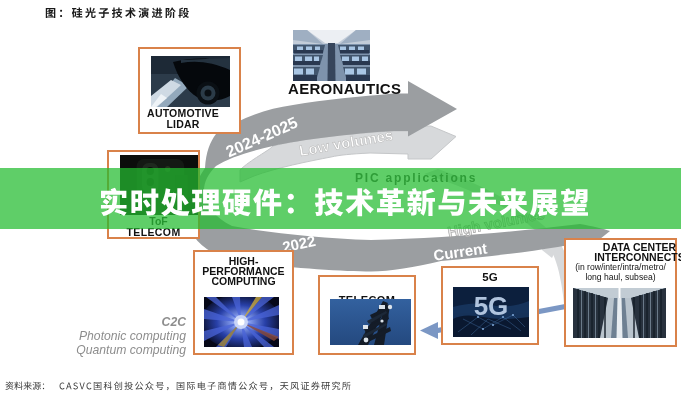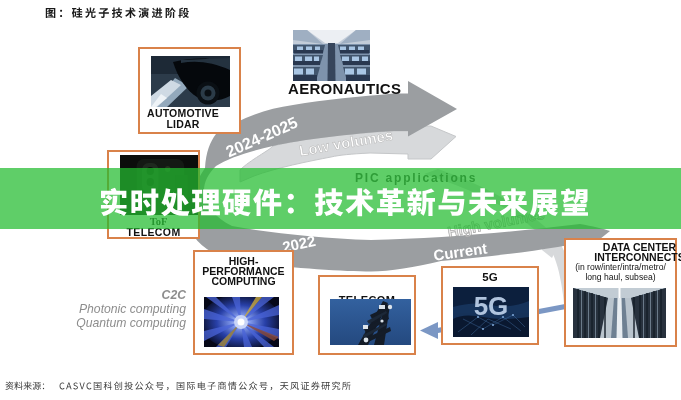--- a/index.html
+++ b/index.html
@@ -115,21 +115,21 @@
 <div class="box" style="left:107px;top:150px;width:93px;height:89px;"></div>
 <svg class="abs" style="left:120px;top:155px;z-index:2;" width="78" height="60" viewBox="0 0 85 60" preserveAspectRatio="none">
   <rect width="85" height="60" fill="#0b0d0b"></rect>
   <rect x="18" y="4" width="52" height="56" rx="8" fill="#141a14"></rect>
   <rect x="24" y="8" width="18" height="30" rx="7" fill="#1f2a1f"></rect>
   <circle cx="33" cy="16" r="4" fill="#0a0f0a"></circle>
     <circle cx="33" cy="27" r="4" fill="#0a0f0a"></circle>
   <circle cx="52" cy="14" r="3" fill="#24321f"></circle>
   <rect x="60" y="20" width="14" height="26" fill="#10160f"></rect>
 </svg>
-<div class="lbl" style="left:110px;top:216px;width:97px;font-size:10.5px;color:#2a2f2a;z-index:2;font-family:Liberation Serif, serif;">ToF</div>
+<div class="lbl" style="left:110px;top:216px;width:97px;font-size:10.5px;color:#2a2f2a;z-index:2;">ToF</div>
 <div class="lbl" style="left:110px;top:227px;width:87px;font-size:10.5px;letter-spacing:0.4px;">TELECOM</div>
 
 <div class="box" style="left:193px;top:250px;width:101px;height:105px;"></div>
 <div class="lbl" style="left:196px;top:255.5px;width:95px;font-size:10.5px;line-height:10.3px;">HIGH-<br>PERFORMANCE<br>COMPUTING</div>
 <svg class="abs" style="left:204px;top:297px;z-index:2;" width="75" height="50" viewBox="0 0 75 50">
   <defs>
     <radialGradient id="hpcg" cx="50%" cy="50%" r="55%">
       <stop offset="0%" stop-color="#dfe8ff"></stop>
         <stop offset="22%" stop-color="#7e96e8"></stop>
       <stop offset="55%" stop-color="#2840a8"></stop>
@@ -237,21 +237,21 @@
     <line x1="8.5" y1="2" x2="8.5" y2="50"></line>
       <line x1="15.5" y1="4" x2="15.5" y2="50"></line>
       <line x1="22.5" y1="6" x2="22.5" y2="50"></line>
     <line x1="84.5" y1="2" x2="84.5" y2="50"></line>
       <line x1="77.5" y1="4" x2="77.5" y2="50"></line>
       <line x1="70.5" y1="6" x2="70.5" y2="50"></line>
   </g>
   <line x1="46.5" y1="0" x2="46.5" y2="10" stroke="#ffffff" stroke-width="2"></line>
 </svg>
 
-<div class="abs" style="right:495px;left:60px;top:289px;text-align:right;z-index:2;color:#8d8d8d;font-style:italic;font-size:12.2px;line-height:13.8px;"><b>C2C</b><br>Photonic computing<br>Quantum computing</div>
+<div class="abs" style="right:495px;left:60px;top:316px;text-align:right;z-index:2;color:#8d8d8d;font-style:italic;font-size:12.2px;line-height:13.8px;"><b>C2C</b><br>Photonic computing<br>Quantum computing</div>
 
 <div class="abs" style="left:0;top:167.5px;width:681px;height:61.5px;background:rgba(36,188,48,0.73);z-index:4;"></div>
 
 <svg style="position:absolute;left:99.0px;top:187.1px;width:492.0px;height:32.2px;z-index:5;" viewBox="0 -90 1680.0 110" preserveAspectRatio="none">
     <path d="M52.6 -4.3C65.1 -1.1 78.1 4.4 85.6 9.1L94.3 -2.5C86.3 -6.7 72.1 -12 59.3 -15.1ZM22.7 -53.9C27.8 -51 34.2 -46.3 36.9 -43L46 -53.4C42.8 -56.8 36.2 -60.9 31.1 -63.4ZM12.4 -39.1C17.5 -36.4 24 -32.1 26.9 -28.9L35.6 -39.7C32.3 -42.8 25.7 -46.7 20.6 -48.9ZM6.9 -77.2V-52.8H21.4V-63.7H78.2V-52.8H93.5V-77.2H59.9C58.5 -80.5 56.4 -84.1 54.6 -87.1L39.9 -82.6L42.5 -77.2ZM6.6 -28.5V-16.4H36.3C30.6 -10.6 21.5 -6.2 7.3 -3C10.4 0.1 14 5.7 15.4 9.5C37.3 3.9 48.8 -4.7 54.9 -16.4H94V-28.5H59.4C61.7 -37.6 62.2 -48.1 62.6 -59.9H47.2C46.8 -47.4 46.6 -37 43.8 -28.5Z M150 -41.4C154.5 -34.4 160.9 -24.9 163.7 -19.2L176.6 -26.7C173.4 -32.3 166.6 -41.3 162 -47.8ZM133.5 -37.5V-21.9H124.3V-37.5ZM133.5 -50.1H124.3V-65.1H133.5ZM110.7 -78V-1H124.3V-9H147V-78ZM178.7 -84.8V-67.9H150.3V-53.5H178.7V-9.3C178.7 -7.3 177.9 -6.6 175.7 -6.6C173.5 -6.6 166 -6.6 159.5 -6.9C161.6 -2.9 163.9 3.6 164.5 7.7C174.5 7.8 181.9 7.4 186.9 5.1C191.9 2.9 193.5 -0.9 193.5 -9.1V-53.5H202.6V-67.9H193.5V-84.8Z M247.8 -56.4C246.6 -47.3 244.8 -39.5 242.2 -32.7C239.7 -37.5 237.4 -43.3 235.5 -50L237.5 -56.4ZM228.2 -85.5C225.6 -65.3 219.9 -45 212.9 -35.2C216.7 -33.3 222.1 -29.5 224.8 -27C226 -28.7 227.1 -30.6 228.3 -32.7C230.2 -27.4 232.4 -22.8 234.7 -18.8C228.9 -10.8 221.3 -5.2 211.7 -1.2C215.3 1 221.4 6.8 223.8 10.2C231.9 6.4 238.7 1 244.4 -6.1C255.8 5 270.1 8.1 286.3 8.1H303.5C304.4 3.9 306.8 -3.7 309.1 -7.3C303.8 -7.1 291.6 -7.1 287.1 -7.1C274 -7.1 262.1 -9.5 252.3 -18.8C258.5 -31.3 262.4 -47.3 264.1 -67.7L254.2 -70.1L251.6 -69.7H241C242 -73.9 242.8 -78.2 243.6 -82.4ZM267.5 -85.7V-10.1H283.1V-44.6C287.4 -38.4 291.3 -32.2 293.4 -27.6L306.5 -35.6C302.4 -43.3 293.3 -54.8 286.6 -63.2L283.1 -61.2V-85.7Z M368.5 -52H376V-45.9H368.5ZM388.1 -52H394.9V-45.9H388.1ZM368.5 -69.3H376V-63.3H368.5ZM388.1 -69.3H394.9V-63.3H388.1ZM348.5 -6.7V6.4H412.9V-6.7H389.5V-13.9H409.6V-26.9H389.5V-33.7H408.7V-81.5H355.4V-33.7H374.6V-26.9H355.1V-13.9H374.6V-6.7ZM316.8 -13.8 320 1C330 -2.2 342.4 -6.2 353.7 -10.1L351.2 -23.9L342.1 -21V-38.3H350.5V-51.6H342.1V-66.9H352.3V-80.3H318V-66.9H328.3V-51.6H318.9V-38.3H328.3V-16.9C324 -15.7 320.1 -14.6 316.8 -13.8Z M463.4 -63.7V-24.3H481.2C480.8 -21.4 480.1 -18.6 478.9 -16C476.9 -18 475.3 -20.3 473.9 -22.8L461.5 -20.2C464.1 -15 467 -10.5 470.6 -6.7C467.8 -5 464.4 -3.6 460.1 -2.5L457 -1.8C459.8 0.9 464 6.5 465.7 9.5C472 7.4 477.1 4.7 481.1 1.5C488.6 5.7 498.1 8.3 510.1 9.7C511.8 5.9 515.4 0.1 518.3 -2.9C506.6 -3.6 497.2 -5.4 489.9 -8.6C492.6 -13.4 494.2 -18.7 495 -24.3H514.5V-63.7H495.5V-68.7H516.6V-81.6H462.1V-68.7H481.7V-63.7ZM476.1 -39.1H481.7V-35H476.1ZM495.5 -39.1H501.2V-35H495.5ZM476.1 -53H481.7V-49H476.1ZM495.5 -53H501.2V-49H495.5ZM422.9 -81.6V-68.5H433.7C431.3 -56.4 427.4 -45.3 421.6 -37.5C423.5 -33.2 425.9 -23.4 426.4 -19.4L429.2 -22.9V4.7H441.3V-2.5H460.1L460.2 -50.2H442.5C444.5 -56.2 446.1 -62.4 447.4 -68.5H459.9V-81.6ZM441.3 -37.6H448.3V-15.1H441.3Z M556.6 -37.9V-23.7H582.8V9.4H597.5V-23.7H622.4V-37.9H597.5V-52.5H617.4V-66.7H597.5V-84.2H582.8V-66.7H577.4C578.4 -70.1 579.2 -73.5 579.9 -76.8L565.9 -79.7C563.7 -67.9 559.5 -55.2 554.3 -47.6C557.8 -46.1 564.1 -42.8 567 -40.7C568.9 -44 570.8 -48 572.6 -52.5H582.8V-37.9ZM547.8 -85.1C543 -71.3 534.7 -57.5 526.1 -48.8C528.5 -45.2 532.4 -37.1 533.7 -33.5C535.1 -35 536.6 -36.7 538 -38.5V9.4H551.8V-59.6C555.6 -66.5 558.9 -73.8 561.5 -80.8Z M655 -46C661 -46 665.6 -50.6 665.6 -56.4C665.6 -62.4 661 -67 655 -67C649 -67 644.4 -62.4 644.4 -56.4C644.4 -50.6 649 -46 655 -46ZM655 1C661 1 665.6 -3.6 665.6 -9.4C665.6 -15.4 661 -20 655 -20C649 -20 644.4 -15.4 644.4 -9.4C644.4 -3.6 649 1 655 1Z M794.4 -85.5V-72H774V-58.7H794.4V-48.4H775.6V-35.3H782L777.4 -34C780.9 -25.7 785.2 -18.5 790.4 -12.3C783.9 -8.5 776.5 -5.7 768.2 -3.9C771 -0.8 774.4 5.4 775.9 9.2C785.4 6.4 793.8 2.8 801.1 -2.1C807.9 3 815.8 6.9 825.2 9.6C827.2 5.9 831.3 0 834.4 -2.9C826.1 -4.8 818.9 -7.8 812.7 -11.6C820.9 -20.2 826.9 -31.1 830.5 -45.2L821.1 -48.9L818.7 -48.4H808.8V-58.7H830.4V-72H808.8V-85.5ZM791.6 -35.3H812.2C809.5 -29.7 805.9 -24.8 801.5 -20.6C797.4 -25 794.1 -29.9 791.6 -35.3ZM749.3 -85.5V-67.1H738.5V-53.7H749.3V-38.3L737.2 -35.9L740.8 -22L749.3 -24V-6.2C749.3 -4.8 748.8 -4.3 747.4 -4.3C746.1 -4.3 742 -4.3 738.5 -4.4C740.2 -0.7 742 5.1 742.4 8.8C749.7 8.8 754.9 8.4 758.7 6.2C762.5 4 763.6 0.5 763.6 -6.1V-27.5L773.6 -30.1L771.8 -43.4L763.6 -41.5V-53.7H772.8V-67.1H763.6V-85.5Z M900.5 -76.2C905.6 -71.8 912.8 -65.4 916.1 -61.3H898.4V-85.4H882.3V-61.3H845.8V-47H878.3C870.2 -33.2 856.5 -20 841.4 -12.6C844.9 -9.5 849.9 -3.5 852.5 0.3C863.9 -6.3 874.1 -16 882.3 -27.4V9.6H898.4V-32.5C906.6 -20 916.8 -8.4 927.1 -0.5C929.8 -4.6 935.1 -10.6 938.8 -13.6C926.2 -21.5 913 -34.4 904.7 -47H934.1V-61.3H916.5L927.7 -71C924 -75 916.3 -81 911.3 -85Z M959.9 -48.6V-21.3H987.1V-17.1H949.2V-4H987.1V9.5H1002.3V-4H1041.1V-17.1H1002.3V-21.3H1030.9V-48.6H1002.3V-52.3H1021.1V-66.7H1039.4V-78.9H1021.1V-85.6H1006V-78.9H983.3V-85.6H969V-78.9H950.7V-66.7H969V-52.3H987.1V-48.6ZM974.6 -37.5H987.1V-32.3H974.6ZM1002.3 -37.5H1015.2V-32.3H1002.3ZM1006 -66.7V-62.8H983.3V-66.7Z M1060 -21.9C1058.3 -16.9 1055.3 -11.6 1051.8 -8C1054.4 -6.4 1058.9 -3.1 1061 -1.3C1064.8 -5.6 1068.7 -12.6 1071.1 -19ZM1085.1 -17.8C1087.8 -13.4 1091.1 -7.3 1092.7 -3.5L1101 -8.7C1100 -5.7 1098.8 -3 1097.2 -0.5C1100.2 1.1 1106.1 5.6 1108.4 8.1C1116.6 -4.1 1118 -24.6 1118 -39.4H1124.8V9H1138.9V-39.4H1147.3V-52.8H1118V-66.7C1127.4 -68.5 1137.3 -71.1 1145.5 -74.4L1134.5 -85.1C1127.1 -81.5 1115.4 -78.1 1104.5 -76V-40.1C1104.5 -31.2 1104.2 -20.4 1101.7 -11.1C1099.9 -14.6 1097 -19.3 1094.4 -23.1ZM1071.3 -64.2H1083.4C1082.6 -61 1081.1 -57 1079.9 -53.9H1070.4L1074.2 -54.9C1073.8 -57.5 1072.7 -61.3 1071.3 -64.2ZM1068.4 -83.2C1069.2 -81 1070.1 -78.4 1070.8 -75.9H1054.9V-64.2H1067.2L1059.5 -62.3C1060.6 -59.8 1061.5 -56.5 1061.9 -53.9H1053.3V-42.1H1071.6V-36H1054V-23.9H1071.6V-5C1071.6 -3.9 1071.3 -3.6 1070.2 -3.6C1069.1 -3.6 1065.8 -3.6 1063.1 -3.7C1064.7 -0.4 1066.4 4.6 1066.8 8C1072.5 8 1076.8 7.8 1080.3 5.9C1083.8 4 1084.7 0.9 1084.7 -4.7V-23.9H1100V-36H1084.7V-42.1H1102V-53.9H1092.8L1096.8 -62.8L1089.2 -64.2H1100.4V-75.9H1085.1C1084 -79.2 1082.6 -83.1 1081.3 -86.2Z M1159.4 -27.4V-13.5H1222V-27.4ZM1179.1 -84.2C1177 -68.4 1173.2 -48.5 1170 -36L1182.8 -35.9H1185.5H1231.7C1230 -18.8 1227.8 -9.3 1224.7 -7C1223.1 -5.8 1221.5 -5.7 1219.1 -5.7C1215.5 -5.7 1207.1 -5.7 1199.1 -6.4C1202.2 -2.3 1204.5 3.9 1204.8 8.2C1212.1 8.4 1219.5 8.5 1224 8C1229.8 7.5 1233.6 6.4 1237.4 2.4C1242.2 -2.6 1244.9 -14.9 1247.2 -43.1C1247.5 -45 1247.7 -49.3 1247.7 -49.3H1188.3L1190.3 -60.4H1244.5V-74.3H1192.7L1194.1 -82.8Z M1302.2 -85.5V-71.2H1272.7V-56.8H1302.2V-46.5H1265V-32.1H1295.7C1287.2 -21.9 1274.3 -12.4 1261.3 -6.8C1264.7 -3.8 1269.6 2.1 1272 5.8C1283 0 1293.5 -8.6 1302.2 -18.5V9.5H1317.7V-18.9C1326.3 -8.7 1336.7 0.1 1347.6 6C1350 2.1 1354.8 -3.8 1358.2 -6.7C1345.3 -12.3 1332.5 -21.9 1324.1 -32.1H1355.5V-46.5H1317.7V-56.8H1347.9V-71.2H1317.7V-85.5Z M1407.4 -42.2H1392.1L1401.5 -45.9C1400.4 -50.3 1397.5 -56.4 1394.3 -61.4H1407.4ZM1422.9 -42.2V-61.4H1436.7C1434.9 -56 1432 -49.5 1429.4 -44.9L1437.7 -42.2ZM1380.4 -57.9C1383.2 -53.1 1386 -46.8 1387.1 -42.2H1369.8V-28.3H1399C1390.6 -19.1 1378.7 -10.8 1366.7 -5.8C1370 -2.9 1374.7 2.8 1377 6.4C1388.2 0.7 1398.8 -8 1407.4 -18.2V9.4H1422.9V-18.2C1431.3 -7.9 1441.7 0.9 1452.9 6.6C1455.1 2.9 1459.8 -2.8 1463.1 -5.7C1451.2 -10.6 1439.5 -19 1431.3 -28.3H1460.3V-42.2H1443C1445.8 -46.5 1449.2 -52.4 1452.5 -58.5L1442.4 -61.4H1456.5V-75.3H1422.9V-85.6H1407.4V-75.3H1374.5V-61.4H1389.7Z M1503.3 10.4V10.3C1505.6 8.9 1509.3 8 1529.7 4C1529.7 1.1 1530.3 -4.4 1531 -8L1516.8 -5.5V-18.5H1525.1C1531.6 -4.2 1541.8 5 1558.9 9.3C1560.7 5.6 1564.5 0.1 1567.4 -2.7C1561.9 -3.7 1557.1 -5.2 1553 -7.2C1556.5 -9 1560.2 -11.2 1563.6 -13.5L1556.2 -18.5H1566V-30.6H1548.4V-35.5H1561.4V-47.5H1548.4V-52.6H1561.1V-81.5H1482.3V-51.6C1482.3 -35.6 1481.6 -12.8 1471.6 2.4C1475.3 3.8 1481.8 7.6 1484.7 9.9C1495.3 -6.7 1497 -33.7 1497 -51.6V-52.6H1509.6V-47.5H1498.3V-35.5H1509.6V-30.6H1496.6V-18.5H1503.5V-11.4C1503.5 -5.9 1500.5 -2.6 1498.2 -1.1C1500.1 1.4 1502.6 7.1 1503.3 10.4ZM1522.9 -35.5H1534.9V-30.6H1522.9ZM1522.9 -47.5V-52.6H1534.9V-47.5ZM1539.1 -18.5H1549.6C1547.6 -17 1545.2 -15.5 1542.9 -14.1C1541.5 -15.4 1540.2 -16.9 1539.1 -18.5ZM1497 -69.3H1546.4V-64.8H1497Z M1628.4 -82.5C1628.4 -60.2 1628.7 -49.6 1618.2 -43.1C1620.8 -40.8 1624.3 -36.1 1625.7 -32.9H1586V-21.2H1617.5V-18.2H1590.1V-6.8H1617.5V-3.6H1580.1V8.2H1669.7V-3.6H1632.2V-6.8H1659.9V-18.2H1632.2V-21.2H1664.8V-32.9H1627C1633.2 -36.6 1636.8 -41.8 1638.9 -48.6H1654.1V-47.5C1654.1 -46.3 1653.5 -45.9 1652 -45.9C1650.6 -45.8 1645.1 -45.8 1641.2 -46C1643 -42.8 1645 -37.5 1645.7 -33.8C1652.8 -33.8 1658.3 -34 1662.5 -35.9C1666.8 -37.8 1668.1 -41.2 1668.1 -47.3V-82.5ZM1588.4 -34.9C1591.1 -36.7 1595.7 -38.3 1620.9 -45.5C1620.7 -48.4 1620.8 -54 1621.3 -57.7L1602.5 -52.8V-64.4H1624.1V-76.5H1609.5C1608.4 -79.6 1606.9 -83.1 1605.3 -85.9L1592.4 -82.4L1594.9 -76.5H1578.1V-64.4H1588.6V-53.7C1588.6 -48.9 1585.6 -46.3 1583.2 -45C1585.1 -42.9 1587.6 -37.8 1588.4 -34.9ZM1641.8 -72.5H1654.1V-69.7H1641.7ZM1641.1 -60.7H1654.1V-57.8H1640.8Z" fill="#ffffff"></path>
   </svg>
 
 <svg style="position:absolute;left:5.0px;top:381.3px;width:45.3px;height:10.0px;z-index:6;" viewBox="0 -90 500.0 110" preserveAspectRatio="none">
     <path d="M8.5 -75.2C15.8 -72.5 24.9 -67.8 29.4 -64.3L33.4 -70.1C28.7 -73.6 19.5 -77.9 12.3 -80.4ZM4.9 -49.5 7.1 -42.6C15.1 -45.3 25.4 -48.6 35.1 -51.9L33.9 -58.5C23.1 -55 12.3 -51.6 4.9 -49.5ZM18.2 -37.2V-9.3H25.6V-30.2H75.2V-10H83V-37.2ZM47.3 -27.3C44.4 -10.7 36.7 -1.9 5 2C6.2 3.6 7.8 6.4 8.3 8.2C42.1 3.4 51.3 -7.3 54.7 -27.3ZM51.6 -7.5C64.1 -3.4 80.7 3.2 89.1 7.6L93.5 1.4C84.8 -3 68.1 -9.2 55.7 -13ZM48.4 -83.6C45.8 -76.6 40.7 -68.2 32.5 -62.1C34.2 -61.2 36.6 -59 37.8 -57.4C42.1 -60.9 45.5 -64.8 48.4 -68.9H60.2C57.1 -58.4 50.5 -49.2 32.6 -44.4C34 -43.2 35.9 -40.7 36.6 -39C50.4 -43.1 58.4 -49.7 63.2 -57.8C69.5 -49.3 79.2 -42.8 90.4 -39.7C91.4 -41.6 93.4 -44.2 94.9 -45.6C82.5 -48.3 71.6 -55 66.1 -63.6C66.7 -65.3 67.3 -67.1 67.8 -68.9H82.7C81.2 -65.6 79.5 -62.3 78.1 -60L84.6 -58.1C87.1 -62 90.1 -68.1 92.7 -73.6L87.2 -75.1L86 -74.7H51.9C53.4 -77.3 54.6 -80 55.6 -82.6Z M105.4 -76.2C108 -69.2 110.4 -60 110.8 -54L116.8 -55.5C116.1 -61.5 113.8 -70.7 110.9 -77.7ZM137.7 -78C136.3 -71.2 133.4 -61.3 131.1 -55.3L136 -53.7C138.6 -59.4 141.8 -68.8 144.3 -76.3ZM151.6 -71.7C157.4 -68.2 164.3 -62.7 167.4 -58.9L171.4 -64.6C168.1 -68.4 161.2 -73.5 155.4 -76.9ZM146.5 -46.5C152.4 -43.3 159.7 -38.1 163.2 -34.5L166.9 -40.5C163.4 -44.1 156 -48.8 150 -51.8ZM104.7 -50.4V-43.4H118.8C115.2 -32.3 108.9 -19.1 103.1 -12.1C104.4 -10.2 106.2 -7 107 -4.8C111.9 -11.5 117 -22.5 120.8 -33.3V7.9H127.8V-33.4C131.5 -27.6 136.1 -20 137.9 -16.2L142.9 -22.1C140.7 -25.4 130.7 -38.8 127.8 -42V-43.4H144.2V-50.4H127.8V-83.7H120.8V-50.4ZM144 -20.3 145.3 -13.4 176.5 -19.1V7.9H183.7V-20.4L196.6 -22.7L195.4 -29.6L183.7 -27.5V-84H176.5V-26.2Z M275.6 -62.9C273.3 -56.8 269 -48.2 265.5 -42.8L271.9 -40.6C275.4 -45.6 279.8 -53.5 283.4 -60.5ZM218.5 -60C222.4 -54 226.3 -45.9 227.6 -40.8L234.7 -43.6C233.3 -48.7 229.2 -56.6 225.2 -62.4ZM246 -84V-71.9H210.4V-64.8H246V-39.6H205.7V-32.4H240.9C231.7 -20.2 216.9 -8.5 203.4 -2.6C205.2 -1.1 207.6 1.8 208.8 3.6C222 -3 236.3 -15 246 -28.2V7.9H253.9V-28.5C263.6 -15.1 278 -2.7 291.4 3.9C292.7 2 295 -0.8 296.8 -2.3C283.2 -8.3 268.3 -20.2 259.1 -32.4H294.5V-39.6H253.9V-64.8H290.3V-71.9H253.9V-84Z M353.7 -40.7H384.3V-31.9H353.7ZM353.7 -54.9H384.3V-46.3H353.7ZM350.5 -20.5C347.5 -13.8 343.1 -6.8 338.5 -1.9C340.2 -0.9 343.1 0.9 344.5 2C348.9 -3.2 353.9 -11.3 357.2 -18.6ZM378.8 -18.8C382.8 -12.4 387.6 -4 389.8 1L396.7 -2.1C394.3 -6.9 389.3 -15.2 385.3 -21.3ZM308.7 -77.7C314.2 -74.2 321.7 -69.3 325.4 -66.2L329.9 -72.2C326 -75.1 318.5 -79.7 313.1 -82.9ZM303.8 -50.7C309.4 -47.6 316.9 -42.8 320.7 -40L325.1 -46C321.2 -48.8 313.6 -53.1 308.1 -56ZM305.9 2.4 312.6 6.6C317.4 -2.8 323 -15.2 327.1 -25.8L321.1 -30C316.6 -18.6 310.3 -5.4 305.9 2.4ZM333.8 -79.1V-51.7C333.8 -35.2 332.7 -12.5 321.4 3.6C323.1 4.4 326.3 6.3 327.6 7.6C339.5 -9.2 341.1 -34.2 341.1 -51.7V-72.3H395.1V-79.1ZM365 -70.9C364.4 -68 363.2 -63.9 362.1 -60.7H346.9V-26.1H364.9V0C364.9 1.1 364.5 1.5 363.3 1.6C362 1.6 357.6 1.6 352.9 1.5C353.8 3.4 354.7 6.1 355 7.9C361.6 8 366 8 368.7 6.9C371.4 5.8 372.1 3.9 372.1 0.2V-26.1H391.3V-60.7H369.4C370.7 -63.3 372 -66.3 373.3 -69.2Z M425 -48.6C429 -48.6 432.6 -51.5 432.6 -56C432.6 -60.6 429 -63.6 425 -63.6C421 -63.6 417.4 -60.6 417.4 -56C417.4 -51.5 421 -48.6 425 -48.6ZM425 0.4C429 0.4 432.6 -2.6 432.6 -7.1C432.6 -11.7 429 -14.6 425 -14.6C421 -14.6 417.4 -11.7 417.4 -7.1C417.4 -2.6 421 0.4 425 0.4Z" fill="#3a3a3a"></path>
   </svg>

